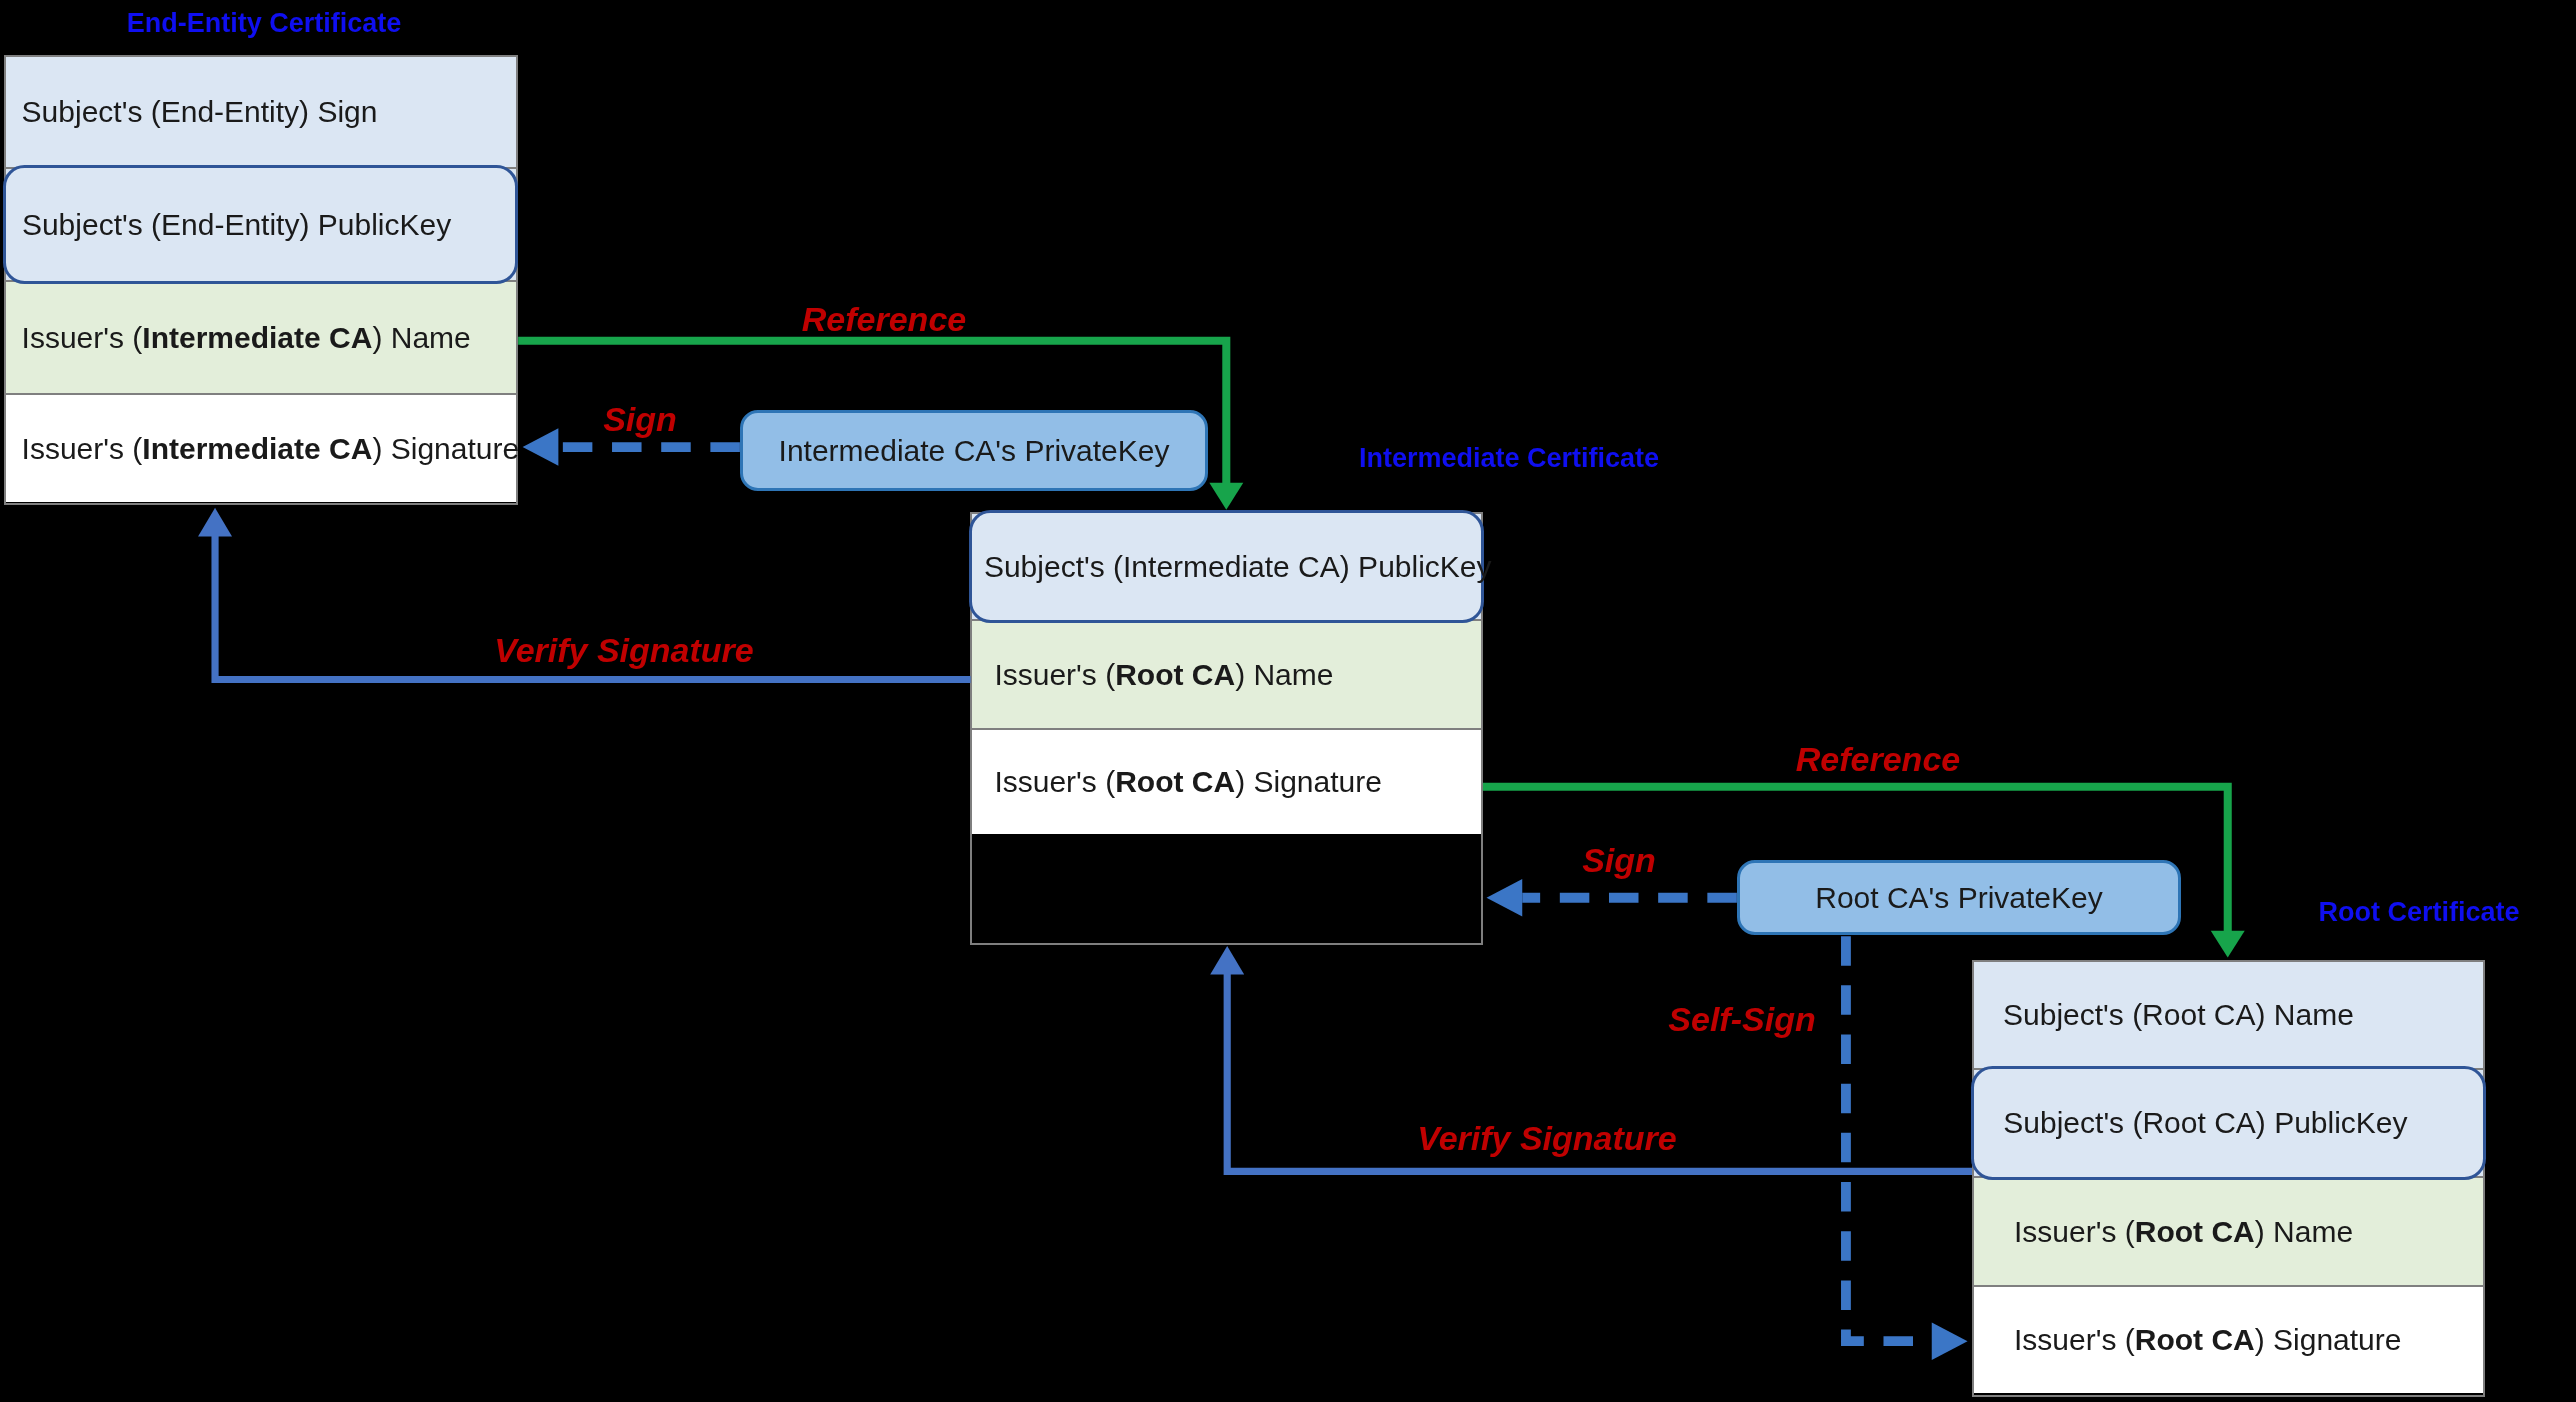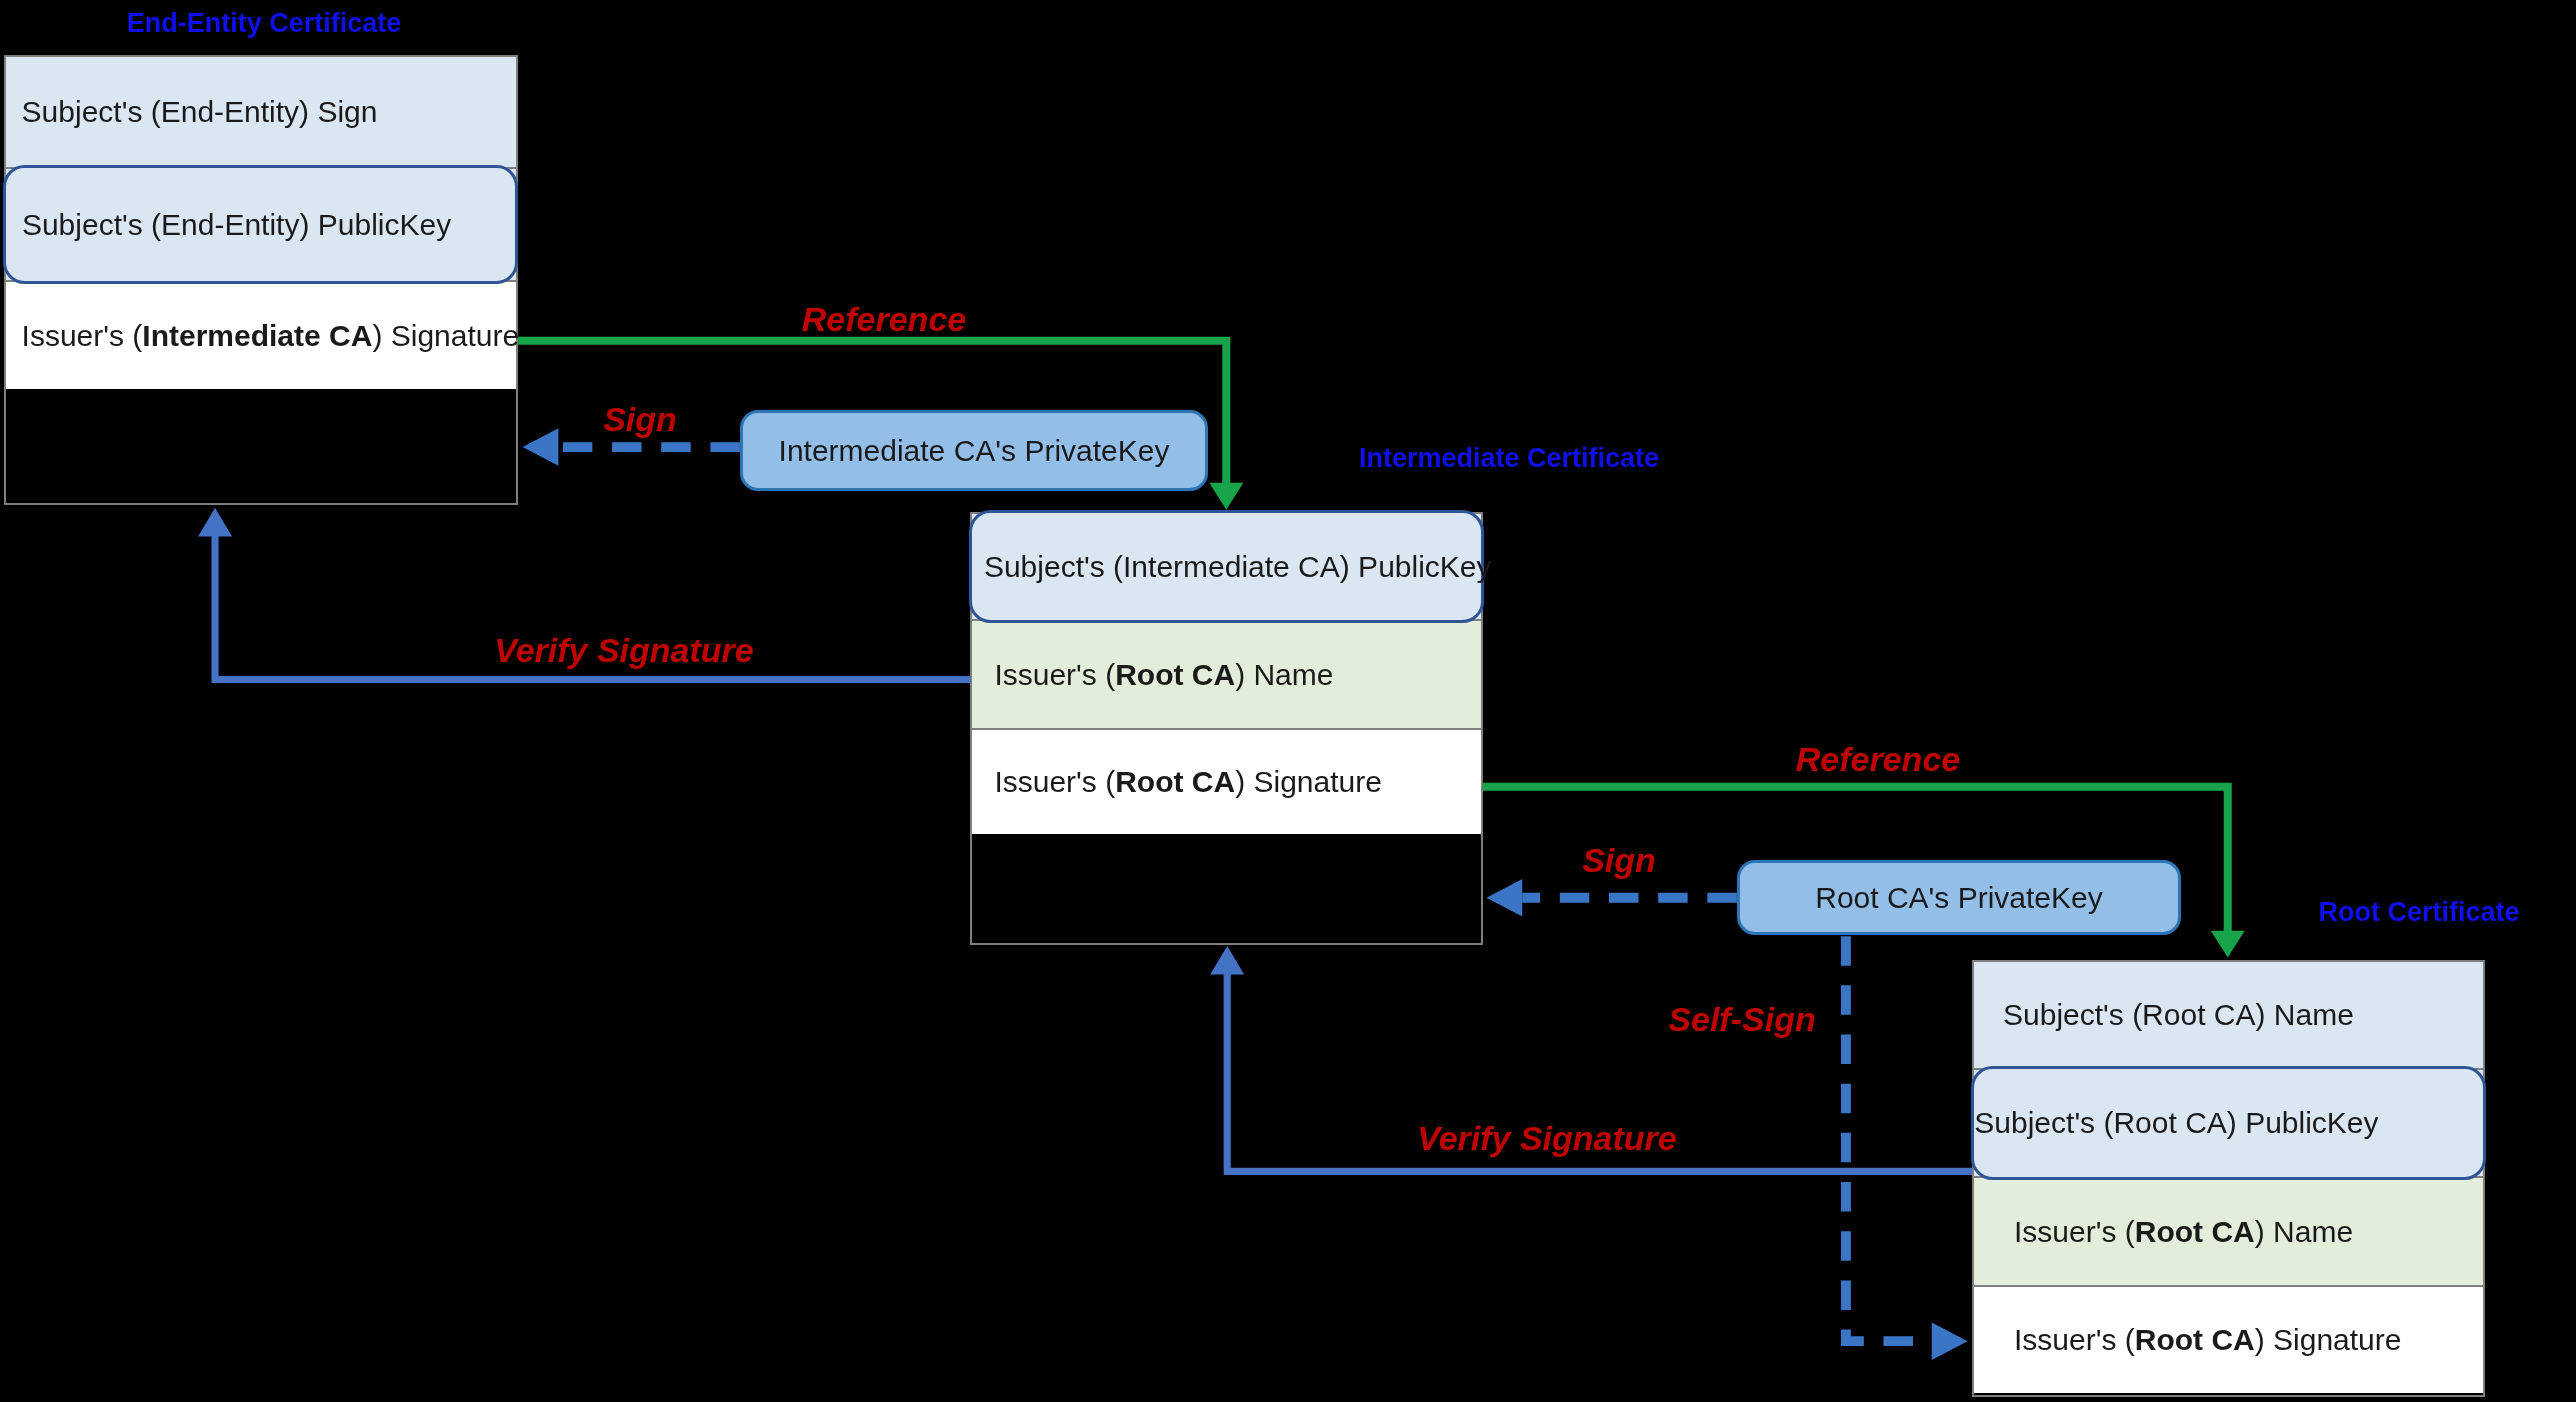--- a/index.html
+++ b/index.html
@@ -55,20 +55,23 @@
 
   <div class="cert-box" style="left:3.6px;top:55px;width:514px;height:450px;">
     <div class="cert-row row-blue" style="height:112px;padding-left:16px;">
       <span class="row-label"><span>Subject's (End-Entity) Sign</span><b></b><span></span></span>
     </div>
     <div class="cert-row row-blue pubkey-row" style="height:113px;">
       <div class="pubkey-inner" style="padding-left:16px;">
         <span class="row-label"><span>Subject's (End-Entity) PublicKey</span><b></b><span></span></span>
       </div>
     </div>
+    <div class="cert-row row-green" style="height:113px;padding-left:16px;">
+      <span class="row-label"><span>Issuer's (</span><b>Intermediate CA</b><span>) Name</span></span>
+    </div>
     <div class="cert-row row-white" style="height:107px;padding-left:16px;">
       <span class="row-label"><span>Issuer's (</span><b>Intermediate CA</b><span>) Signature</span></span>
     </div>
   </div>
 
   <div class="cert-box" style="left:970px;top:512px;width:513px;height:433px;">
     <div class="cert-row row-blue pubkey-row" style="height:107px;">
       <div class="pubkey-inner" style="padding-left:11.6px;">
         <span class="row-label"><span>Subject's (Intermediate CA) PublicKey</span><b></b><span></span></span>
       </div>
@@ -79,21 +82,21 @@
     <div class="cert-row row-white" style="height:104px;padding-left:22.4px;">
       <span class="row-label"><span>Issuer's (</span><b>Root CA</b><span>) Signature</span></span>
     </div>
   </div>
 
   <div class="cert-box" style="left:1972px;top:960px;width:513px;height:437px;text-align:center;">
     <div class="cert-row row-blue" style="height:108px;padding-left:29px;">
       <span class="row-label"><span>Subject's (Root CA) Name</span><b></b><span></span></span>
     </div>
     <div class="cert-row row-blue pubkey-row" style="height:108px;">
-      <div class="pubkey-inner" style="">
+      <div class="pubkey-inner" style="padding-left:29px;">
         <span class="row-label"><span>Subject's (Root CA) PublicKey</span><b></b><span></span></span>
       </div>
     </div>
     <div class="cert-row row-green" style="height:109px;padding-left:40px;">
       <span class="row-label"><span>Issuer's (</span><b>Root CA</b><span>) Name</span></span>
     </div>
     <div class="cert-row row-white" style="height:106px;padding-left:40px;">
       <span class="row-label"><span>Issuer's (</span><b>Root CA</b><span>) Signature</span></span>
     </div>
   </div>

